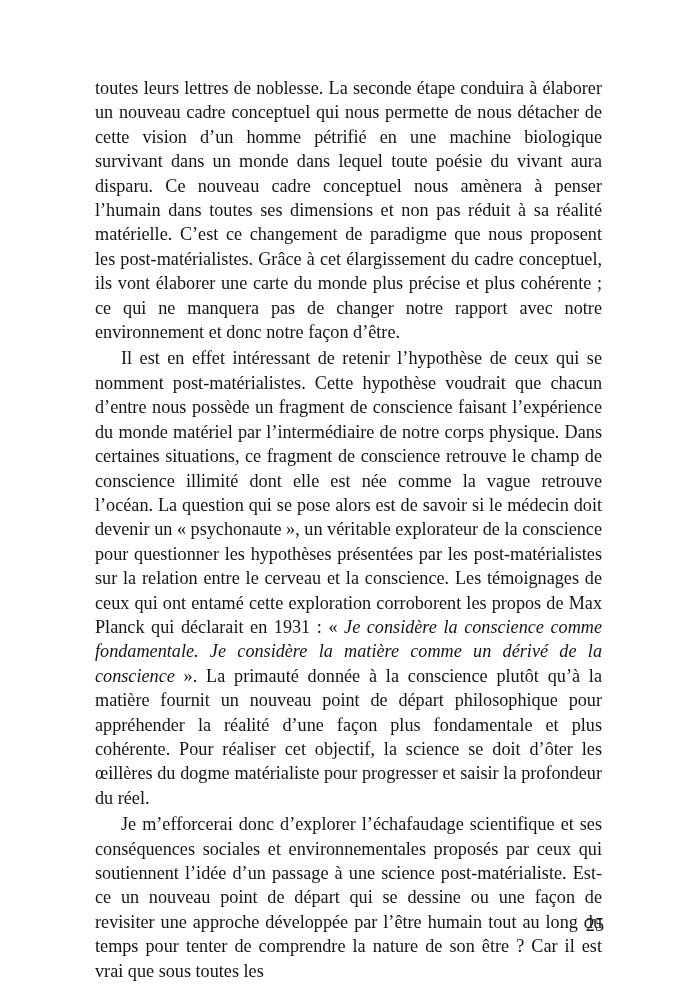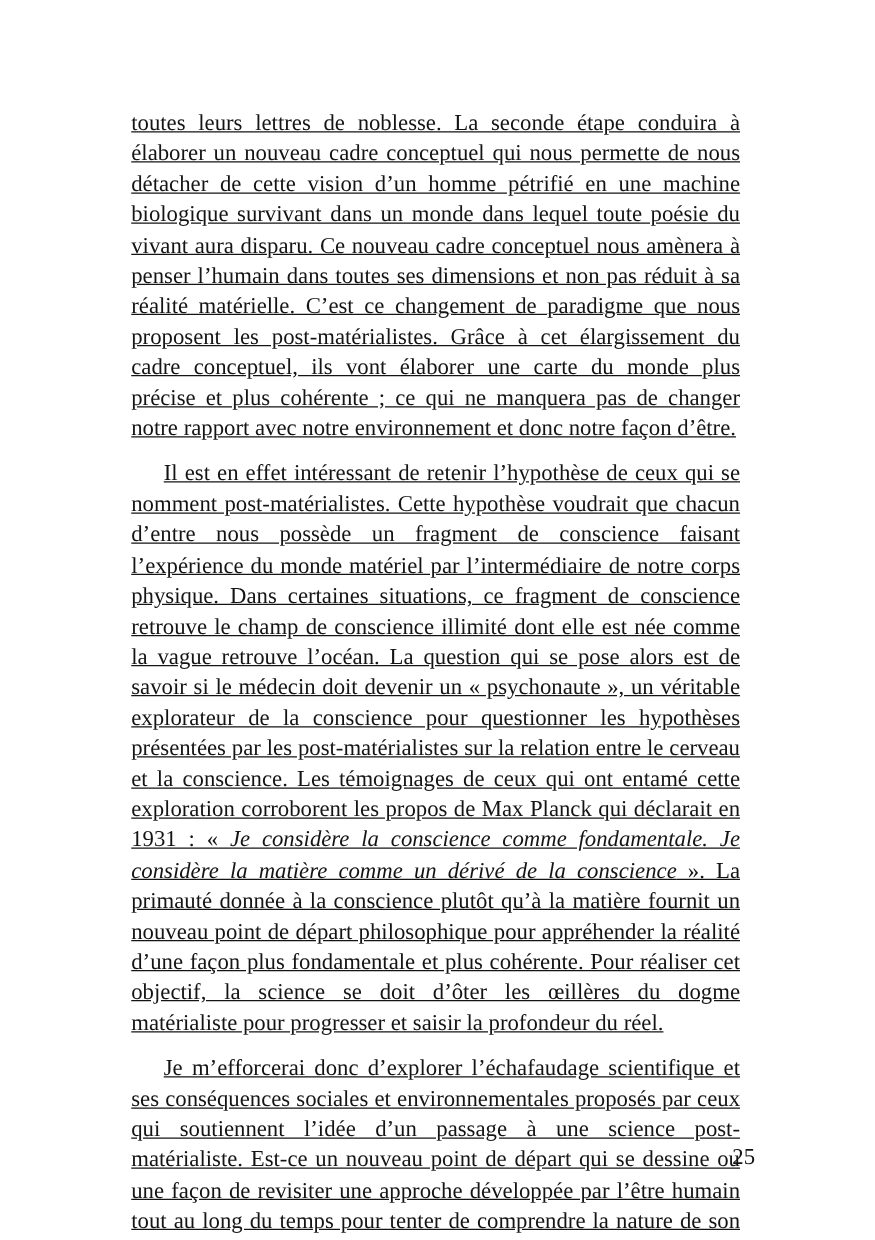--- a/index.html
+++ b/index.html
@@ -25,23 +25,22 @@
       top: 74px;
       width: 511px;
       font-family: "Liberation Serif", "DejaVu Serif", serif;
       font-size: 18.2px;
       line-height: 24.4px;
       color: #141414;
       text-align: justify;
       hyphens: none;
     }
     .para {
-      margin: 12px;
+      margin: 2px;
       padding: 0;
-      text-decoration: underline;
     }
     .para.indent {
       text-indent: 26px;
     }
     .quote {
       font-style: italic;
     }
     .page-number {
       position: absolute;
       left: 560px;

